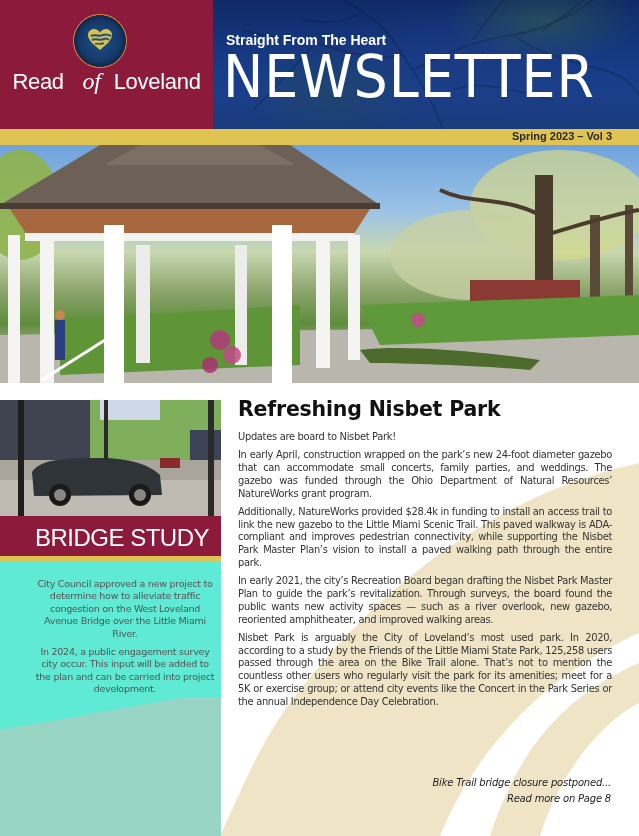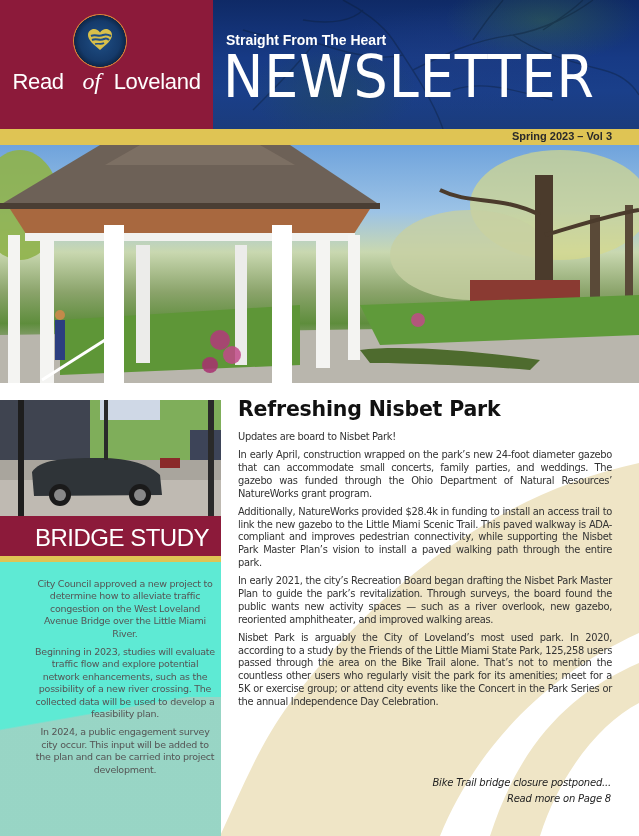--- a/index.html
+++ b/index.html
@@ -177,21 +177,20 @@
     </svg>
   </div>
   <div class="side-banner">
     <div class="side-banner-text">BRIDGE STUDY</div>
   </div>
   <div class="side-gold"></div>
   <div class="side-panel">
     <div class="side-panel-shade"></div>
     <div class="side-body">
       <p>City Council approved a new project to determine how to alleviate traffic congestion on the West Loveland Avenue Bridge over the Little Miami River.</p>
-      <p>Beginning in 2023, studies will evaluate traffic flow and explore potential network enhancements, such as the possibility of a new river crossing. The collected data will be used to develop a feasibility plan.</p>
       <p>In 2024, a public engagement survey city occur. This input will be added to the plan and can be carried into project development.</p>
     </div>
   </div>
 </div>
 
 <div class="article">
   <h1 class="article-title">Refreshing Nisbet Park</h1>
   <div class="article-body">
     <p class="intro">Updates are board to Nisbet Park!</p>
     <p>In early April, construction wrapped on the park’s new 24-foot diameter gazebo that can accommodate small concerts, family parties, and weddings. The gazebo was funded through the Ohio Department of Natural Resources’ NatureWorks grant program.</p>

